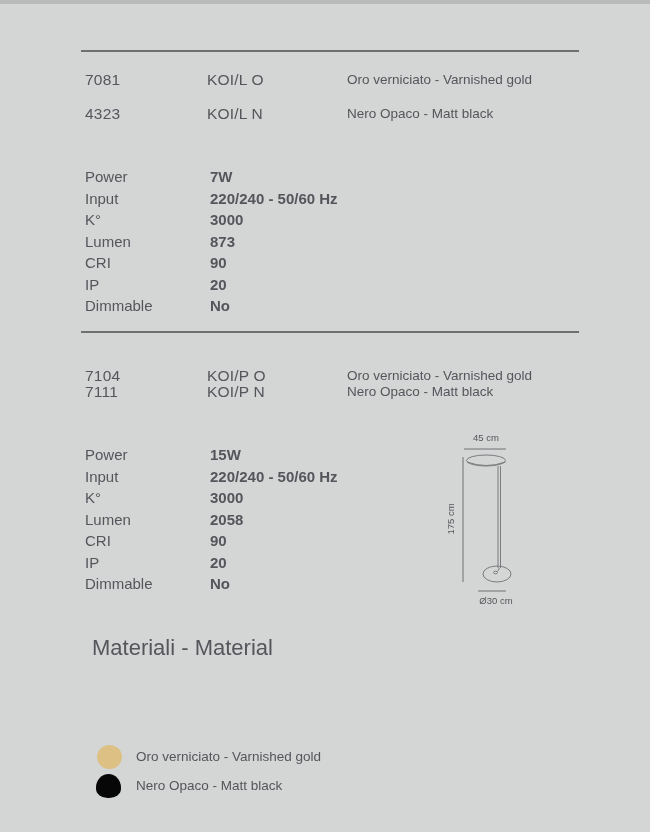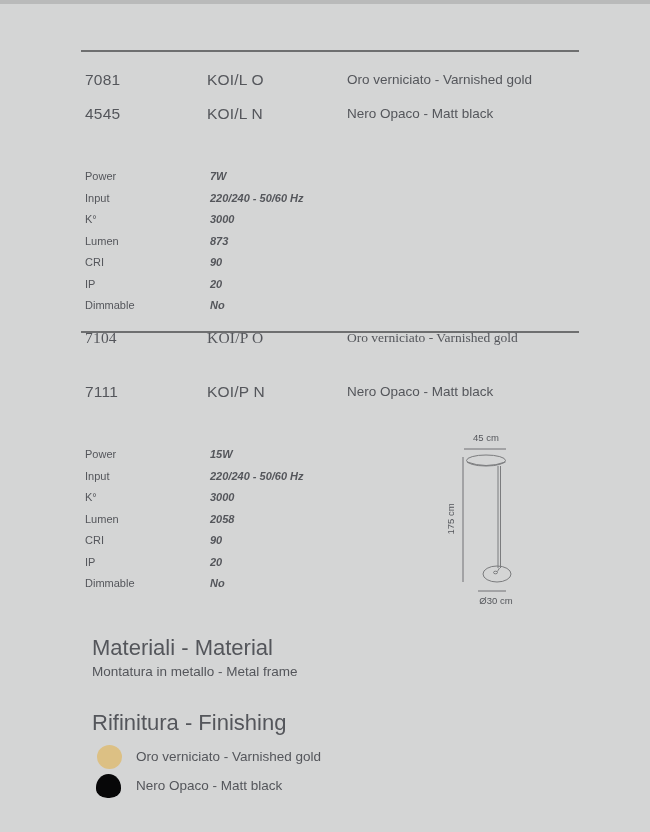--- a/index.html
+++ b/index.html
@@ -17,23 +17,23 @@
   #rule-2 { top:327px; }
 
   .vrow { position:absolute; left:0; width:100%; height:18px; line-height:18px; white-space:nowrap; }
   .vcode  { position:absolute; left:85px;  font-size:15.5px; letter-spacing:0.2px; }
   .vmodel { position:absolute; left:207px; font-size:15.5px; letter-spacing:0.2px; }
   .vfinish{ position:absolute; left:347px; font-size:13.5px; }
 
   .specs { position:absolute; left:85px; }
   #specs-1 { top:162px; }
   #specs-2 { top:440px; }
-  .srow { display:flex; height:21.5px; line-height:21.5px; font-size:11px; white-space:nowrap; }
+  .srow { display:flex; height:21.5px; line-height:21.5px; font-size:15px; white-space:nowrap; }
   .slabel { width:125px; }
-  .svalue { font-weight:bold;font-style:italic; }
+  .svalue { font-weight:bold; }
 
   .drawing { position:absolute; left:425px; }
   #drawing-1 { top:154px; }
   #drawing-2 { top:423px; }
   .drawing svg { display:block; }
   .outline { stroke:#7b7c7e; stroke-width:1; fill:none; }
   .dimline { stroke:#707174; stroke-width:1; }
   .dimtext { fill:#54565b; font-family:"Liberation Sans",sans-serif; font-size:9.5px; }
 
   .mheading { position:absolute; left:92px; font-size:22px; line-height:20px; white-space:nowrap; }
@@ -56,21 +56,21 @@
 <div class="sheet">
 
   <div id="rule-1" class="rule"></div>
 
   <div class="vrow" style="top:67px;">
     <span class="vcode">7081</span>
     <span class="vmodel">KOI/L O</span>
     <span class="vfinish">Oro verniciato - Varnished gold</span>
   </div>
   <div class="vrow" style="top:101px;">
-    <span class="vcode">4545</span>
+    <span class="vcode">4323</span>
     <span class="vmodel">KOI/L N</span>
     <span class="vfinish">Nero Opaco - Matt black</span>
   </div>
 
   <div id="specs-1" class="specs">
     <div class="srow">
       <span class="slabel">Power</span>
       <span class="svalue">7W</span>
     </div>
     <div class="srow">
@@ -95,21 +95,21 @@
     </div>
     <div class="srow">
       <span class="slabel">Dimmable</span>
       <span class="svalue">No</span>
     </div>
   </div>
 
 
   <div id="rule-2" class="rule"></div>
 
-  <div class="vrow" style="top:325px;font-family:Liberation Serif, serif;">
+  <div class="vrow" style="top:363px;">
     <span class="vcode">7104</span>
     <span class="vmodel">KOI/P O</span>
     <span class="vfinish">Oro verniciato - Varnished gold</span>
   </div>
   <div class="vrow" style="top:379px;">
     <span class="vcode">7111</span>
     <span class="vmodel">KOI/P N</span>
     <span class="vfinish">Nero Opaco - Matt black</span>
   </div>
 
@@ -161,23 +161,21 @@
 
       <line class="dimline" x1="38" y1="30" x2="38" y2="155"></line>
       <text class="dimtext" transform="translate(29 92) rotate(-90)" text-anchor="middle">175 cm</text>
 
       <line class="dimline" x1="53" y1="164" x2="81" y2="164"></line>
       <text class="dimtext" x="71" y="177" text-anchor="middle">Ø30 cm</text>
     </svg>
   </div>
 
   <div id="materials-heading" class="mheading">Materiali - Material</div>
-  <div id="material-item-0" class="mitem">Montatura in metallo - Metal frame</div>
 
-  <div id="finishing-heading" class="mheading">Rifinitura - Finishing</div>
 
   <div id="finish-swatch-0" class="swatch" style="background-color: rgb(220, 192, 132);"></div>
   <div id="finish-label-0" class="swlabel">Oro verniciato - Varnished gold</div>
 
   <div id="finish-swatch-1" class="swatch" style="background-color: rgb(7, 7, 8);"></div>
   <div id="finish-label-1" class="swlabel">Nero Opaco - Matt black</div>
 
 </div>
 
 </body></html>

